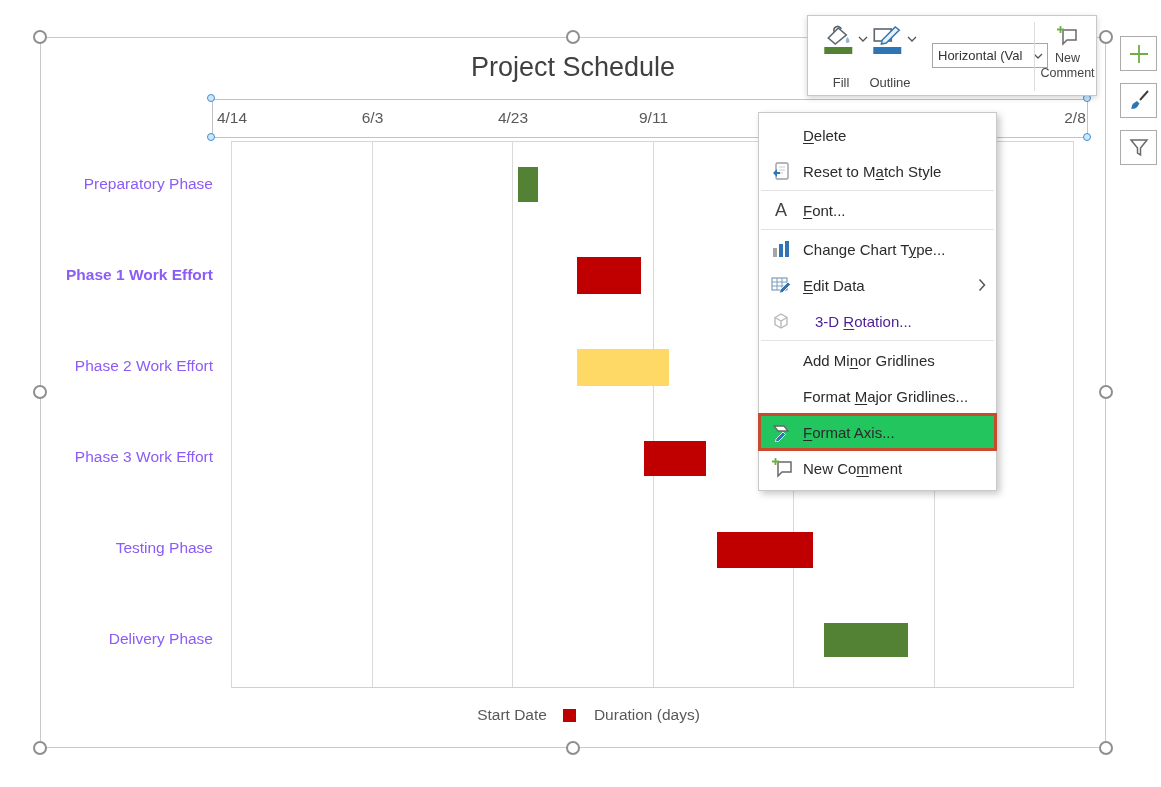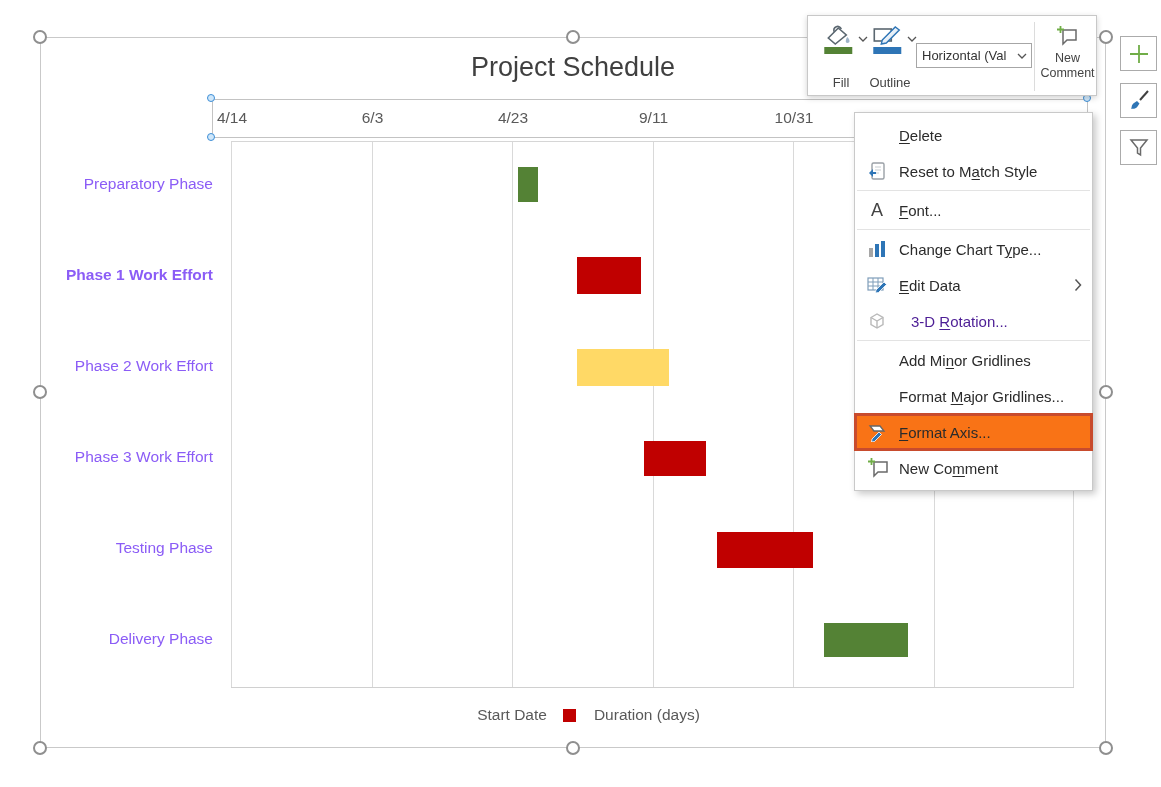--- a/index.html
+++ b/index.html
@@ -39,40 +39,40 @@
   .side-btn{position:absolute;left:1120px;width:37px;height:35px;border:1px solid #ababab;
             background:#fff;display:flex;align-items:center;justify-content:center;z-index:6;box-sizing:border-box;}
 
   
   .toolbar{position:absolute;left:807px;top:15px;width:290px;height:81px;background:#fff;
            border:1px solid #c8c8c8;box-shadow:0 2px 6px rgba(0,0,0,.18);z-index:10;box-sizing:border-box;}
   .tb-btn{position:absolute;top:6px;width:50px;height:70px;}
   .tb-ic{position:absolute;left:50%;top:2px;transform:translateX(-58%);}
   .tb-chev{position:absolute;right:-2px;top:14px;}
   .tb-lbl{position:absolute;left:0;bottom:2px;width:100%;text-align:center;font-size:13px;color:#444;}
-  .tb-dd{position:absolute;left:108px;top:27px;width:116px;height:25px;border:1px solid #a6a6a6;
+  .tb-dd{position:absolute;left:124px;top:27px;width:116px;height:25px;border:1px solid #a6a6a6;
          box-sizing:border-box;display:flex;align-items:center;}
   .tb-dd-txt{font-size:13px;color:#333;padding-left:5px;white-space:nowrap;overflow:hidden;flex:1;}
   .tb-dd-chev{padding-right:4px;display:flex;}
   .tb-sep{position:absolute;left:226px;top:6px;width:1px;height:69px;background:#dcdcdc;}
   .tb-nc{position:absolute;left:231px;top:5px;width:57px;height:72px;}
   .tb-ic2{position:absolute;left:50%;top:4px;transform:translateX(-50%);}
   .tb-nc-lbl{position:absolute;left:0;top:30px;width:100%;text-align:center;font-size:12.5px;
              color:#444;line-height:15px;}
 
   
-  .menu{position:absolute;left:854px;top:112px;width:239px;background:#fff;border:1px solid #c9c9c9;
+  .menu{position:absolute;left:758px;top:112px;width:239px;background:#fff;border:1px solid #c9c9c9;
         box-shadow:3px 3px 7px rgba(0,0,0,.22);z-index:9;box-sizing:border-box;padding:4px 0;}
   .mi{position:relative;height:36px;display:flex;align-items:center;font-size:15px;color:#2b2b2b;
       padding-left:12px;box-sizing:border-box;cursor:default;}
   .mi-ic{width:32px;display:flex;align-items:center;justify-content:flex-start;flex:0 0 32px;}
   .mi-lb{white-space:nowrap;}
   .mi-lb u{text-underline-offset:2px;text-decoration-thickness:1px;}
   .mi.dis{color:#4c1d95;gap:12px;}
-  .mi.hl{background:#f97316;outline:3px solid #c84b2d;outline-offset:-2px;}
+  .mi.hl{background:#22c55e;outline:3px solid #c84b2d;outline-offset:-2px;}
   .mi-arrow{position:absolute;right:10px;top:11px;}
   .msep{height:1px;background:#e3e3e3;margin:1px 2px;}
 
   svg{display:block;}
 </style>
 </head>
 <body>
 
 <div id="stage">
 

